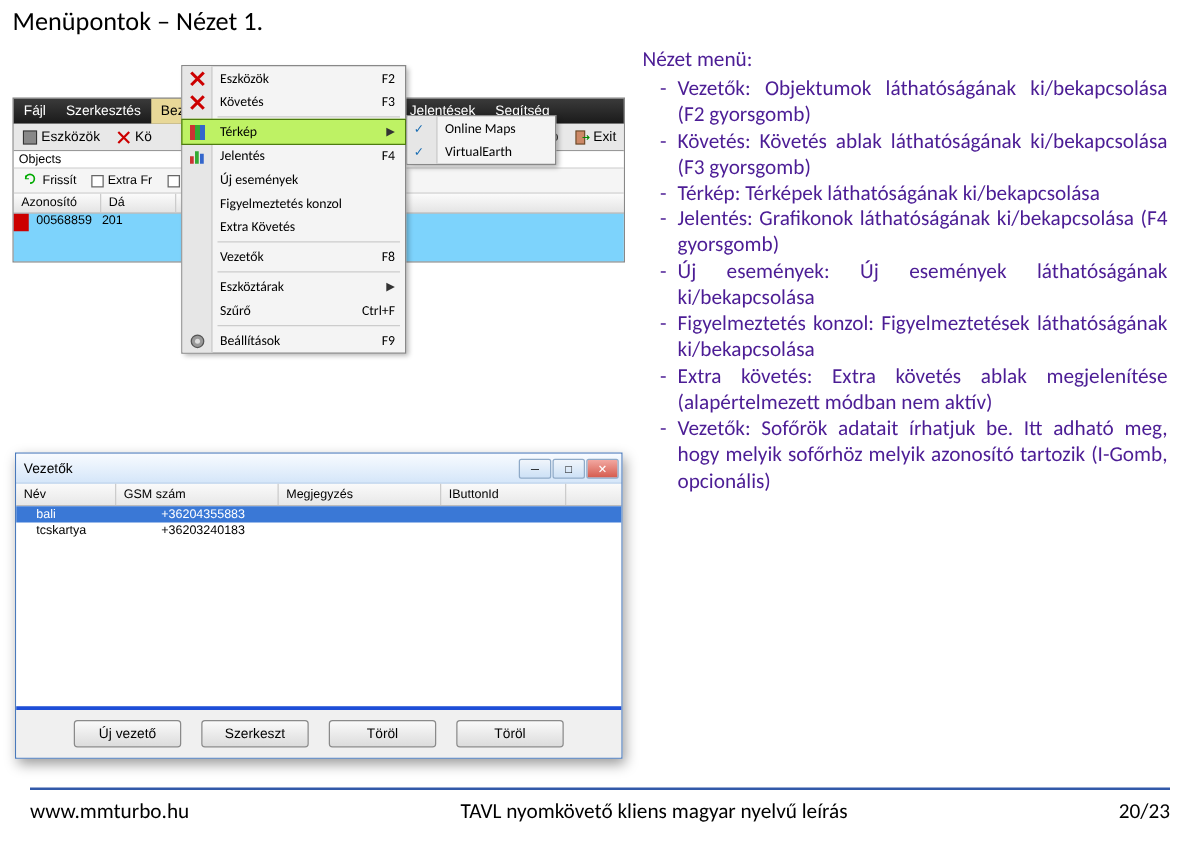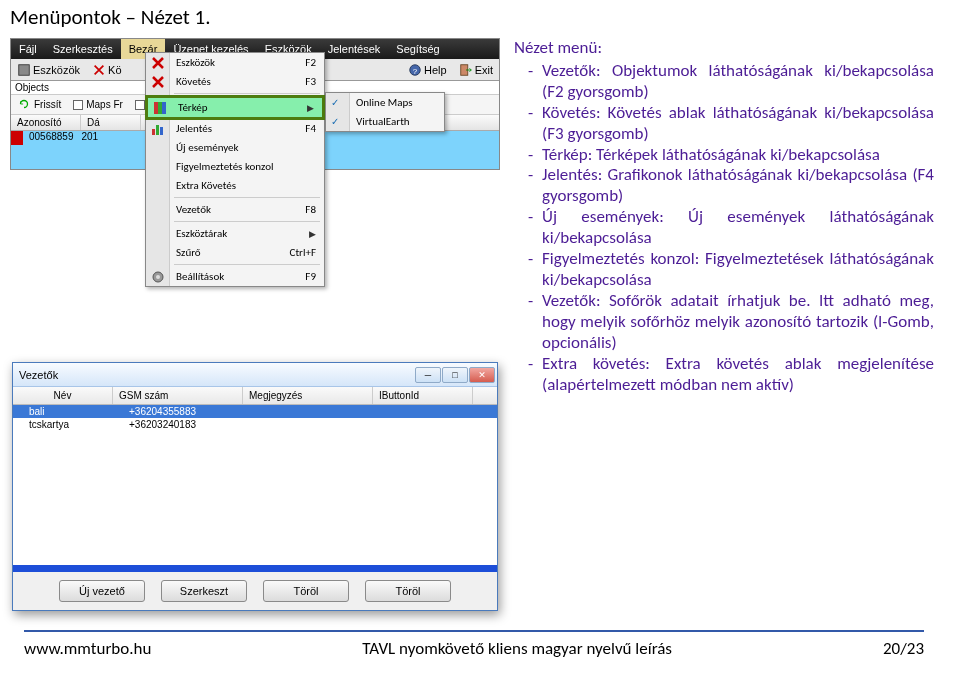--- a/index.html
+++ b/index.html
@@ -10,21 +10,21 @@
   .content-area { display: flex; gap: 14px; padding: 0 10px; }
   
   .left-col { width: 490px; }
   .right-col { width: 420px; font-size: 17px; line-height: 1.23; color: #4c1d95; text-align: justify; }
   .right-col .bullet-list { padding-left: 14px; }
   .right-col .bullet-list li { list-style: none; position: relative; padding-left: 14px; text-align: justify; }
   .right-col .bullet-list li::before { content: "-"; position: absolute; left: 0; }
   .right-col .menu-label { padding-bottom: 2px; }
   
   
-  .app-window { border: 1px solid #888; background: #f0f0f0; font-family: Tahoma, sans-serif; font-size: 11px; }
+  .app-window { border: 1px solid #888; background: #f0f0f0; font-family: Tahoma, sans-serif; font-size: 11px; margin-top: 40px; }
   .menubar { display: flex; background: linear-gradient(#3a3a3a, #1a1a1a); color: #fff; height: 20px; align-items: center; }
   .menubar .mi { padding: 0 8px; line-height: 20px; }
   .menubar .mi.active { background: #e8d898; color: #000; }
   
   .toolbar { display: flex; background: #e8e8e8; border-bottom: 1px solid #999; height: 22px; align-items: center; }
   .toolbar .tbtn { padding: 0 6px; display: flex; align-items: center; gap: 2px; }
   .toolbar .ticon { width: 14px; height: 14px; display: inline-block; }
   
   .subbar { display: flex; background: #f5f5f5; border-bottom: 1px solid #ccc; height: 20px; align-items: center; font-size: 10px; }
   .subbar .sbtn { padding: 0 6px; display: flex; align-items: center; gap: 3px; }
@@ -39,57 +39,57 @@
   
   .grid-body { background: #7dd3fc; height: 38px; }
   .grid-row { display: flex; font-size: 10px; }
   .grid-row .gc1 { width: 12px; background: #c00; height: 14px; margin-right: 2px; }
   .grid-row .gtxt { padding: 0 4px; }
   
   
   .dropdown { position: absolute; top: 52px; left: 145px; width: 180px; background: #f4f4f4; border: 1px solid #888; box-shadow: 2px 2px 4px rgba(0,0,0,0.3); font-size: 11px; }
   .dropdown .strip { position: absolute; left: 0; top: 0; bottom: 0; width: 24px; background: #e6e6e6; border-right: 1px solid #ccc; }
   .dropdown .ditem { position: relative; padding: 3px 8px 3px 30px; display: flex; justify-content: space-between; align-items: center; }
-  .dropdown .ditem.hl { background: #86efac; border: 3px solid #4d7c0f; margin: -1px; }
+  .dropdown .ditem.hl { background: #bef264; border: 1px solid #4d7c0f; margin: -1px; }
   .dropdown .dsep { height: 1px; background: #ccc; margin: 2px 4px 2px 28px; }
   .dropdown .dicon { position: absolute; left: 4px; width: 16px; height: 16px; }
   .dropdown .arrow { font-size: 9px; color: #333; }
   
   .submenu { position: absolute; top: 92px; left: 325px; width: 120px; background: #f4f4f4; border: 1px solid #888; box-shadow: 2px 2px 4px rgba(0,0,0,0.3); font-size: 11px; z-index: 10; }
   .submenu .strip { position: absolute; left: 0; top: 0; bottom: 0; width: 24px; background: #e6e6e6; border-right: 1px solid #ccc; }
   .submenu .ditem { position: relative; padding: 3px 8px 3px 30px; }
   .submenu .chk { position: absolute; left: 5px; font-size: 10px; color: #1a6db3; }
   
   
   .dialog { position: absolute; top: 362px; left: 12px; width: 486px; border: 1px solid #4a7abc; background: #fff; box-shadow: 2px 4px 10px rgba(0,0,0,0.4); font-family: Tahoma, sans-serif; font-size: 11px; }
   .dialog .titlebar { height: 24px; background: linear-gradient(#f8fbff, #d5e6f9); border-bottom: 1px solid #a8c5e8; display: flex; align-items: center; justify-content: space-between; padding: 0 2px 0 6px; }
   .dialog .titlebar .ttl { color: #000; font-size: 11px; }
   .dialog .titlebar .wbtns { display: flex; gap: 1px; }
   .dialog .wbtn { width: 26px; height: 16px; background: linear-gradient(#f0f5fb, #cde1f6); border: 1px solid #8faac8; border-radius: 2px; display: flex; align-items: center; justify-content: center; font-size: 9px; }
   .dialog .wbtn.close { background: linear-gradient(#f2a7a0, #d55c4f); color: #fff; }
   
   .dlg-grid-head { display: flex; background: linear-gradient(#fafafa, #e8e8e8); border-bottom: 1px solid #bbb; font-size: 10px; }
   .dlg-grid-head .dgh { padding: 3px 6px; border-right: 1px solid #ccc; }
-  .dgh1 { width: 100px; text-align: center; }
+  .dgh1 { width: 80px; }
   .dgh2 { width: 130px; }
   .dgh3 { width: 130px; }
   .dgh4 { width: 100px; }
   
   .dlg-grid-body { height: 160px; background: #fff; }
   .dlg-row { display: flex; font-size: 10px; }
   .dlg-row.sel { background: #3a78d6; color: #fff; }
   .dlg-row .dc { padding: 1px 16px; }
   .dc1 { width: 100px; }
   .dc2 { width: 130px; }
   
-  .dlg-buttons { display: flex; justify-content: center; gap: 16px; padding: 8px; background: #f0f0f0; border-top: 7px solid #1d4ed8; }
+  .dlg-buttons { display: flex; justify-content: center; gap: 16px; padding: 8px; background: #f0f0f0; border-top: 3px solid #1d4ed8; }
   .dlg-btn { width: 86px; height: 22px; background: linear-gradient(#fafafa, #dcdcdc); border: 1px solid #8a8a8a; border-radius: 3px; font-size: 11px; text-align: center; line-height: 20px; }
   
   
-  .footer-area { position: absolute; bottom: 14px; left: 0; right: 12px; }
+  .footer-area { position: absolute; bottom: 14px; left: 0; right: 0; }
   .footer-line { border-top: 2px solid #3259a9; margin: 0 24px 6px 24px; }
   .footer-text { display: flex; justify-content: space-between; padding: 0 24px; font-size: 17px; color: #000; }
   
   
   .isvg { width: 14px; height: 14px; }
 </style>
 </head>
 <body>
 
 <div class="page-title">Menüpontok – Nézet 1.</div>
@@ -140,21 +140,21 @@
       <div class="subbar">
         <span class="sbtn">
             <span><svg class="isvg" viewBox="0 0 16 16">
                 <path d="M4 8 A4 4 0 1 1 8 12" fill="none" stroke="#0a0" stroke-width="1.5"></path>
                 <path d="M4 5 L4 8 L7 8" fill="none" stroke="#0a0"></path>
               </svg></span>
             <span>Frissít</span>
           </span>
         <span class="sbtn">
             <span class="cb"></span>
-            <span>Maps Fr</span>
+            <span>Extra Fr</span>
           </span>
         <span class="sbtn">
             <span class="cb"></span>
             <span>Mindig Online</span>
           </span>
         <span class="sbtn">
             <span>|</span>
           </span>
       </div>
       <div class="grid-header">
@@ -173,22 +173,22 @@
 
   <div class="right-col">
     <div class="menu-label">Nézet menü:</div>
     <ul class="bullet-list">
       <li>Vezetők: Objektumok láthatóságának ki/bekapcsolása (F2 gyorsgomb)</li>
       <li>Követés: Követés ablak láthatóságának ki/bekapcsolása (F3 gyorsgomb)</li>
       <li>Térkép: Térképek láthatóságának ki/bekapcsolása</li>
       <li>Jelentés: Grafikonok láthatóságának ki/bekapcsolása (F4 gyorsgomb)</li>
       <li>Új események: Új események láthatóságának ki/bekapcsolása</li>
       <li>Figyelmeztetés konzol: Figyelmeztetések láthatóságának ki/bekapcsolása</li>
+      <li>Extra követés: Extra követés ablak megjelenítése (alapértelmezett módban nem aktív)</li>
       <li>Vezetők: Sofőrök adatait írhatjuk be. Itt adható meg, hogy melyik sofőrhöz melyik azonosító tartozik (I-Gomb, opcionális)</li>
-      <li>Extra követés: Extra követés ablak megjelenítése (alapértelmezett módban nem aktív)</li>
     </ul>
   </div>
 </div>
 
 <div class="dropdown">
   <div class="strip"></div>
   <div class="ditem">
     <span class="dicon"><svg width="16" height="16" viewBox="0 0 16 16">
           <path d="M3 3 L13 13 M13 3 L3 13" stroke="#c00" stroke-width="2.5"></path>
         </svg></span>

